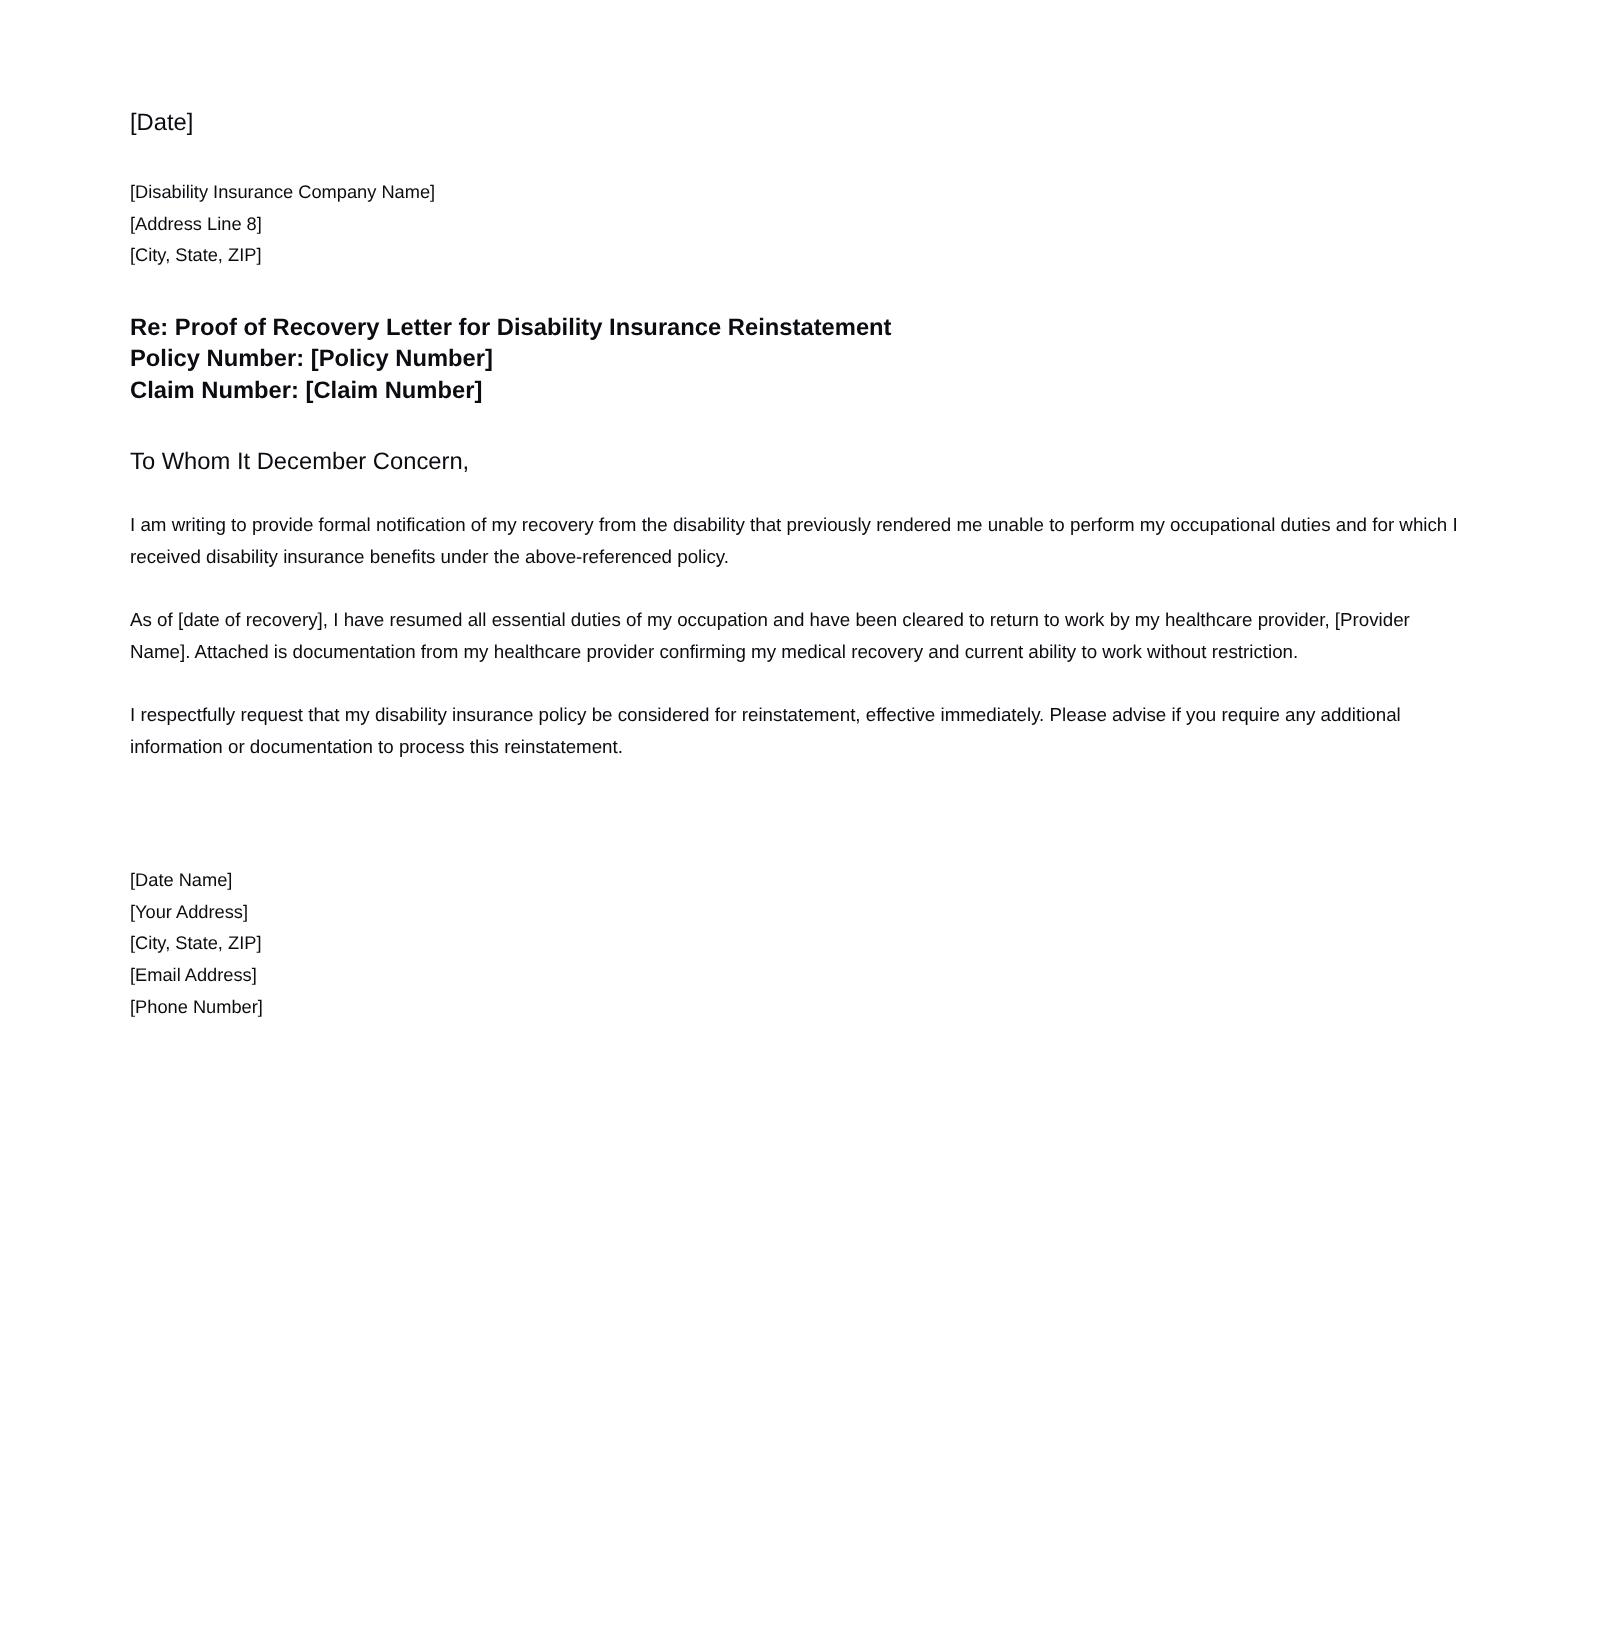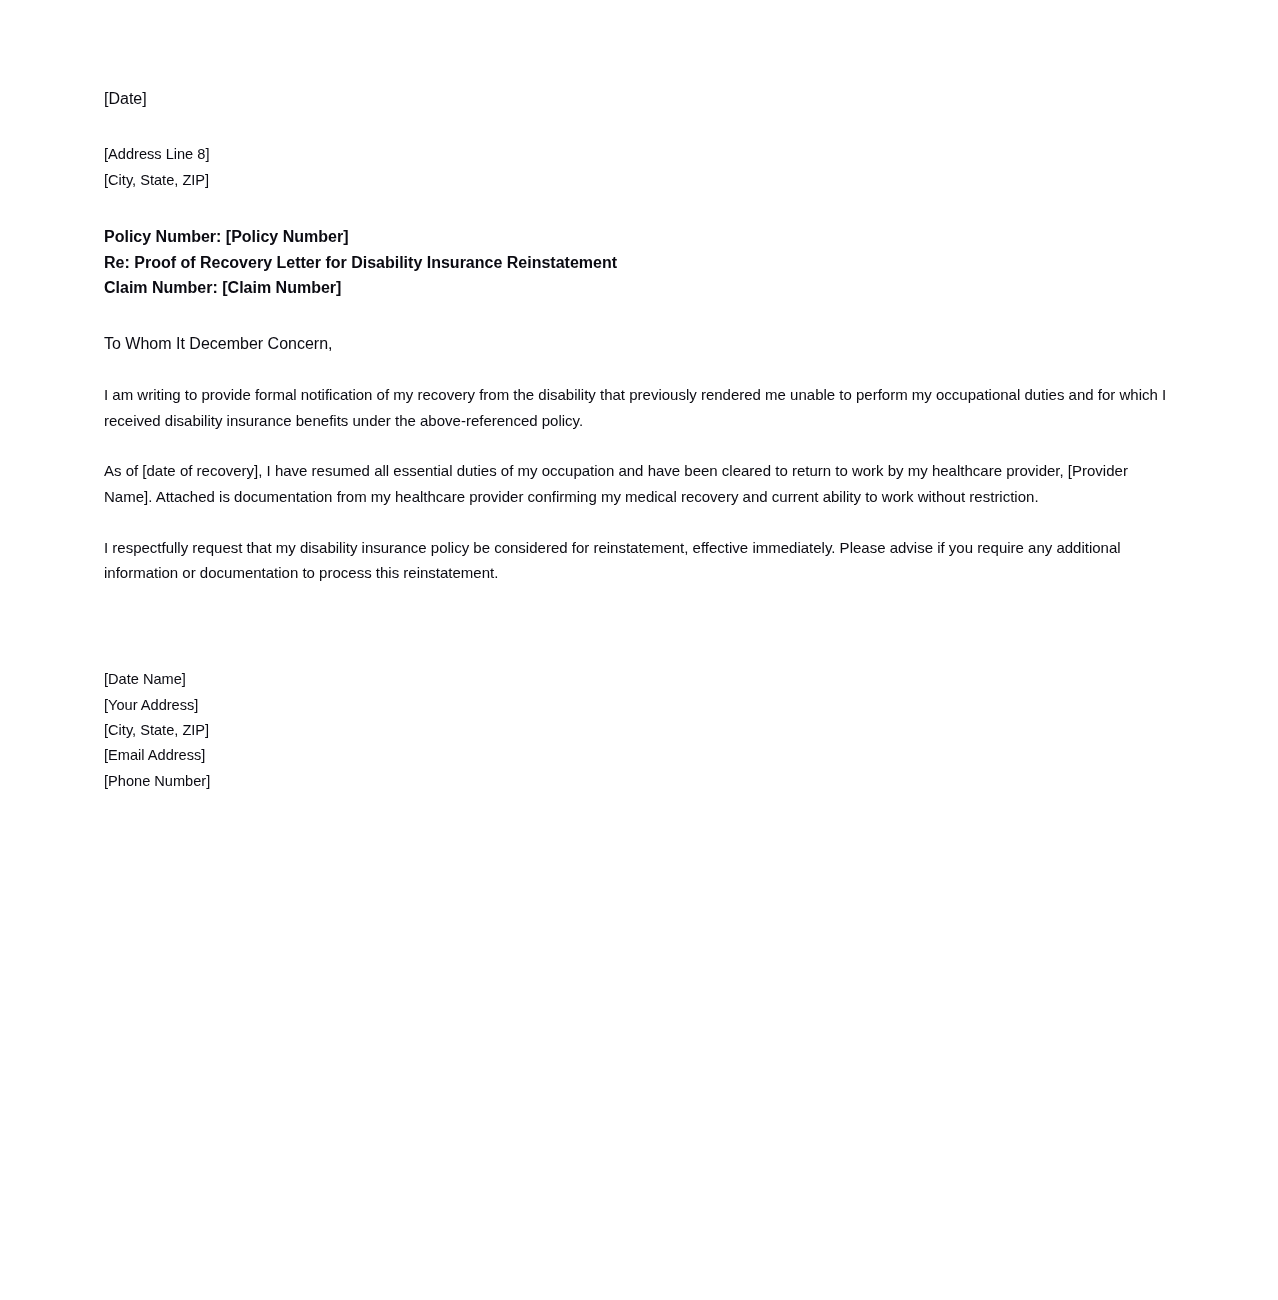--- a/index.html
+++ b/index.html
@@ -24,21 +24,21 @@
     background: #ffffff;
     box-sizing: border-box;
     padding: 86px 104px 0 104px;
   }
 
   .doc-body {
     width: 1072px;
   }
 
   .line {
-    font-size: 16px;
+    font-size: 19px;
     line-height: 25.4px;
     white-space: pre-wrap;
   }
 
   .block {
     margin: 0;
   }
 
   
   .gap-1 { height: 25.4px; }
@@ -67,29 +67,30 @@
 <div class="page">
   <div class="doc-body">
 
     <div class="block">
       <div class="line">[Date]</div>
     </div>
 
     <div class="gap-2"></div>
 
     <div class="block address">
+      <div class="line">[Disability Insurance Company Name]</div>
       <div class="line">[Address Line 8]</div>
       <div class="line">[City, State, ZIP]</div>
     </div>
 
     <div class="gap-2"></div>
 
     <div class="block subject">
+      <div class="line">Re: Proof of Recovery Letter for Disability Insurance Reinstatement</div>
       <div class="line">Policy Number: [Policy Number]</div>
-      <div class="line">Re: Proof of Recovery Letter for Disability Insurance Reinstatement</div>
       <div class="line">Claim Number: [Claim Number]</div>
     </div>
 
     <div class="gap-2"></div>
 
     <div class="block">
       <div class="line">To Whom It December Concern,</div>
     </div>
 
     <div class="gap-1"></div>

